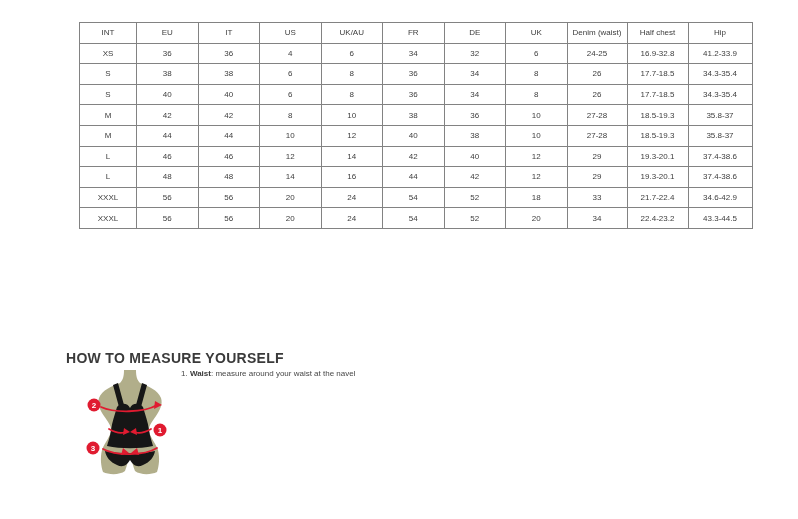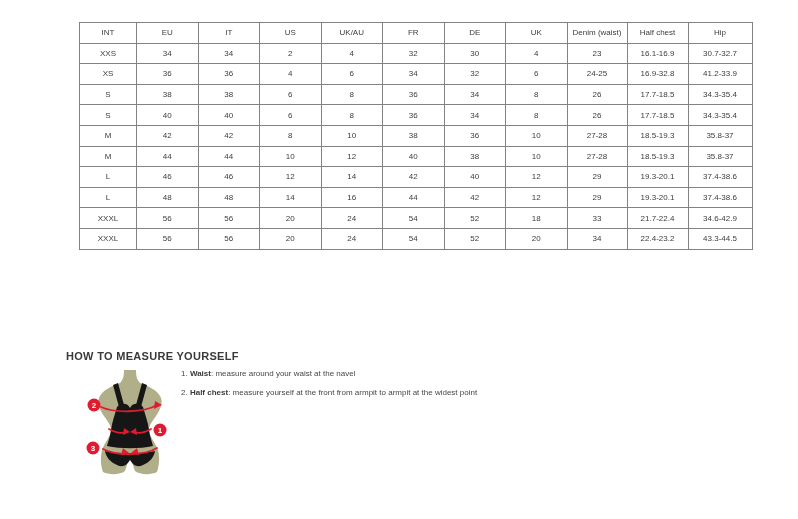--- a/index.html
+++ b/index.html
@@ -32,31 +32,31 @@
     overflow:hidden;
   }
   col.c-int   { width:57px; }
   col.c-std   { width:61.5px; }
   col.c-denim { width:60px; }
   col.c-half  { width:61px; }
   col.c-hip   { width:64px; }
 
   .measure-heading {
     position:absolute; left:66px; top:350px;
-    font-size:11px; font-weight:700;
+    font-size:14px; font-weight:700;
     letter-spacing:0.3px;
     color:#3a3a3a;
   }
   .mannequin-wrap {
     position:absolute; left:84px; top:369px;
     width:94px; height:108px;
   }
   .measure-list {
     position:absolute; left:181px; top:369px;
-    display:flex; flex-direction:column; gap:9.5px;
+    display:flex; flex-direction:row; gap:9.5px;
     font-size:8px; color:#474747;
   }
   .measure-item { line-height:9px; }
   .measure-item b { color:#3a3a3a; }
 </style>
 </head>
 <body>
 
 <div class="size-table-wrap">
   <table class="size-table">
@@ -82,33 +82,20 @@
           <th>UK/AU</th>
           <th>FR</th>
           <th>DE</th>
           <th>UK</th>
           <th>Denim (waist)</th>
           <th>Half chest</th>
           <th>Hip</th>
         </tr>
     </thead>
     <tbody>
-        <tr>
-          <td>XXS</td>
-          <td>34</td>
-          <td>34</td>
-          <td>2</td>
-          <td>4</td>
-          <td>32</td>
-          <td>30</td>
-          <td>4</td>
-          <td>23</td>
-          <td>16.1-16.9</td>
-          <td>30.7-32.7</td>
-        </tr>
         <tr>
           <td>XS</td>
           <td>36</td>
           <td>36</td>
           <td>4</td>
           <td>6</td>
           <td>34</td>
           <td>32</td>
           <td>6</td>
           <td>24-25</td>
@@ -293,17 +280,13 @@
       <text x="9" y="82" text-anchor="middle" font-size="8" font-weight="bold" fill="#ffffff">3</text>
     </g>
   </svg>
 </div>
 
 <div class="measure-list">
   <div class="measure-item">
     <span>1.</span>
     <b>Waist</b><span>: measure around your waist at the navel</span>
   </div>
-  <div class="measure-item">
-    <span>2.</span>
-    <b>Half chest</b><span>: measure yourself at the front from armpit to armpit at the widest point</span>
-  </div>
 </div>
 
 </body></html>

